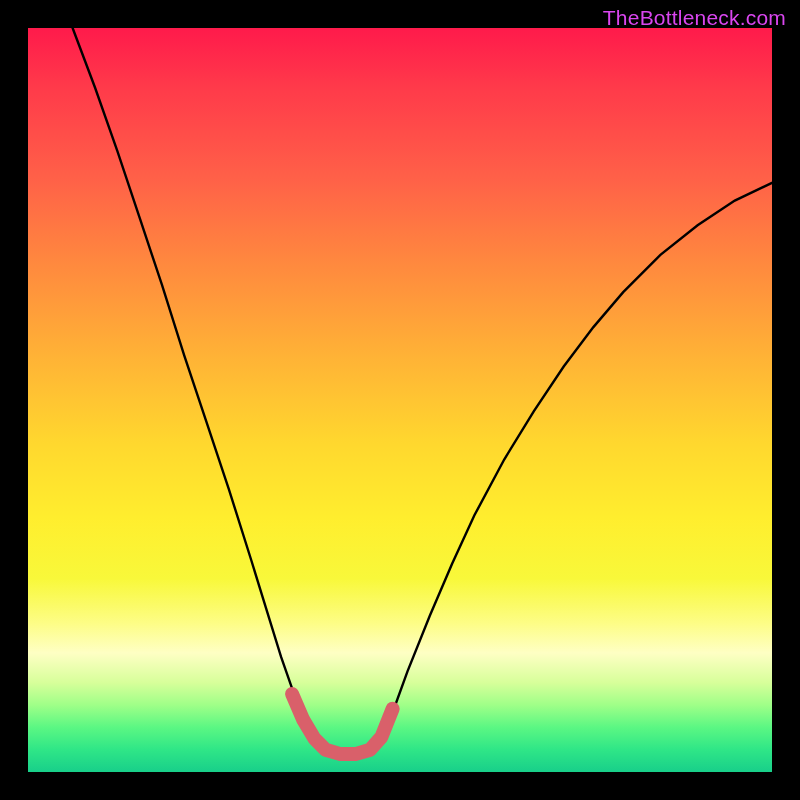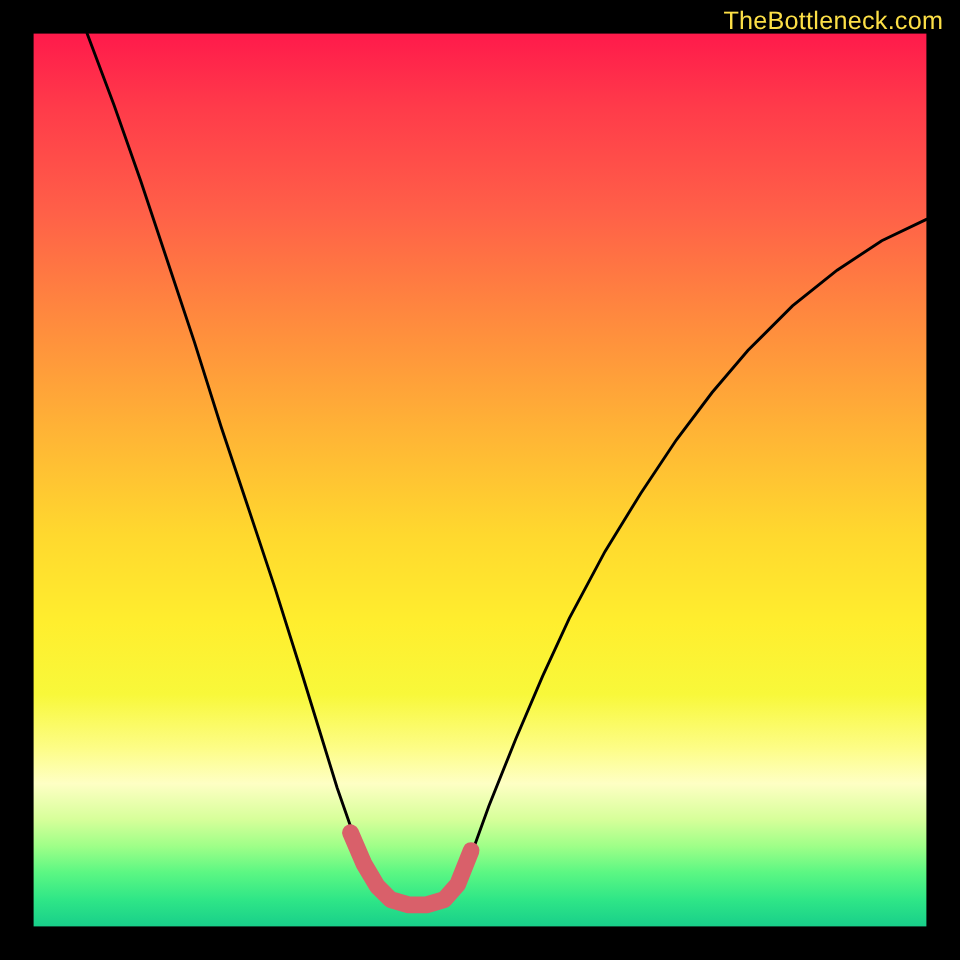--- a/index.html
+++ b/index.html
@@ -41,21 +41,21 @@
       #9fff88 91%,
       #5bf783 94%,
       #2fe687 97%,
       #18cf8a 100%
     );
   }
   .watermark {
     position: absolute;
     top: 6px;
     right: 14px;
-    color: #fde047;
+    color: #d946ef;
     font-size: 21px;
     letter-spacing: 0.2px;
     user-select: none;
   }
   svg.curve {
     position: absolute;
     left: 0;
     top: 0;
     width: 744px;
     height: 744px;

